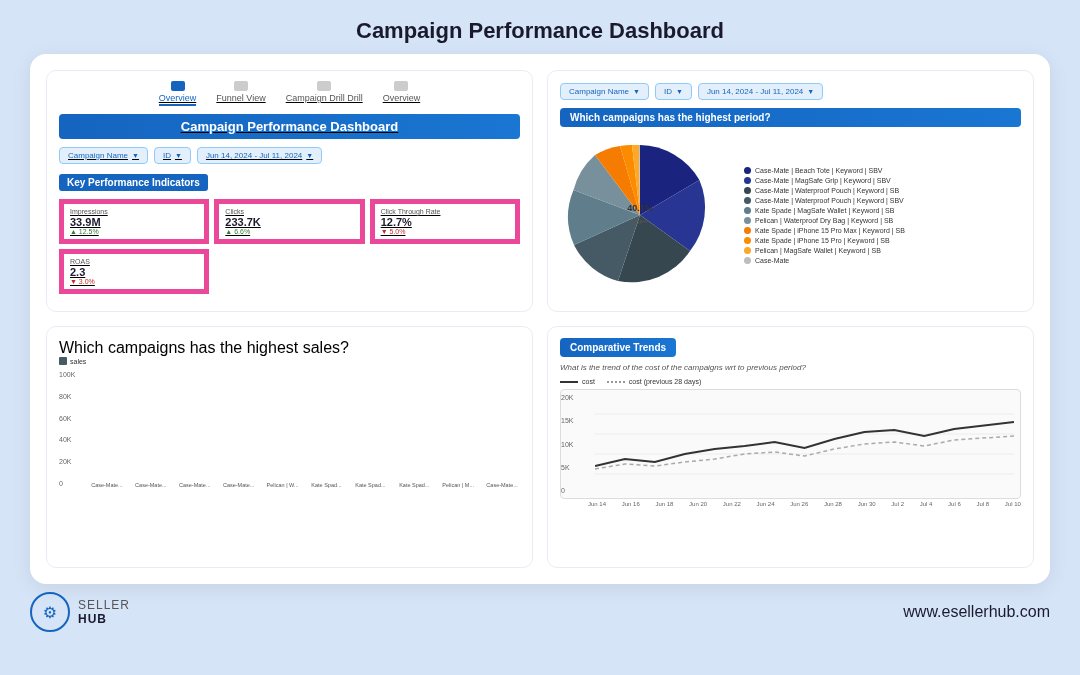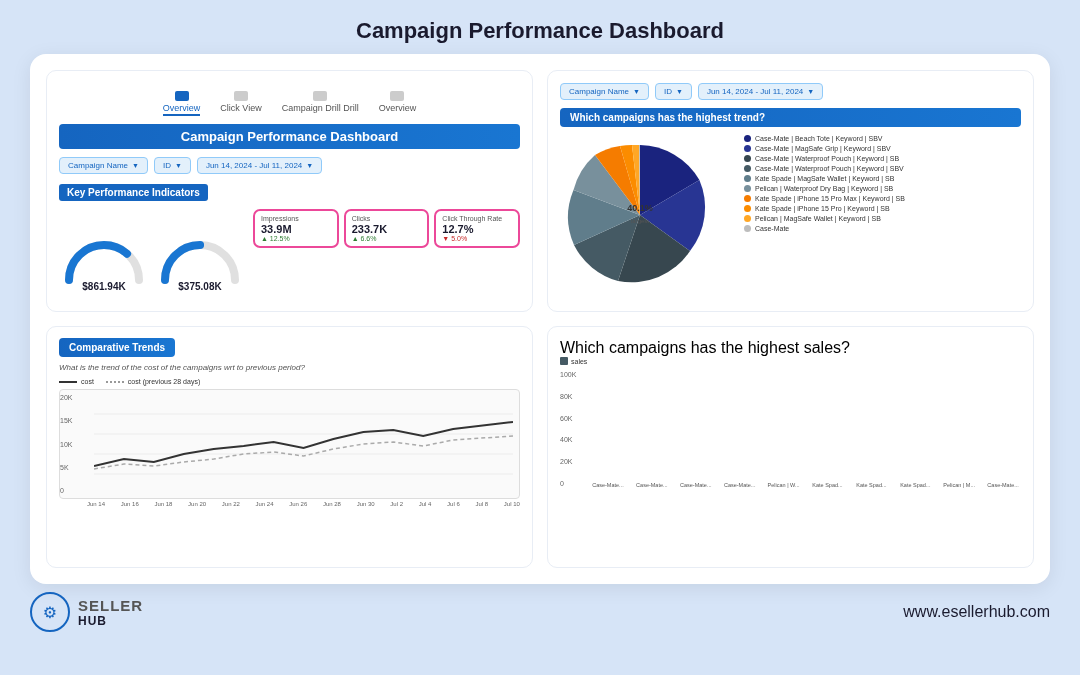--- a/index.html
+++ b/index.html
@@ -40,21 +40,22 @@
       background: #fff;
       border-radius: 10px;
       border: 1px solid #e8edf5;
       padding: 12px;
       overflow: hidden;
       position: relative;
     }
 
     
     .kpi-panel {
-      padding: 20px 12px;
+      padding: 10px 12px;
+      text-decoration: underline;
     }
 
     .dash-nav {
       display: flex;
       justify-content: center;
       gap: 20px;
       margin-bottom: 8px;
       font-size: 9px;
       color: #555;
     }
@@ -152,22 +153,22 @@
     
     .kpi-metrics {
       display: grid;
       grid-template-columns: 1fr 1fr 1fr;
       grid-template-rows: 1fr 1fr;
       gap: 5px;
       flex: 1;
     }
 
     .metric-card {
-      border: 2px solid #ec4899;
-      border-radius: 7px;
+      border: 5px solid #ec4899;
+      border-radius: 0;
       padding: 4px 6px;
     }
     .metric-label {
       font-size: 7px;
       color: #555;
       margin-bottom: 1px;
     }
     .metric-value {
       font-size: 11px;
       font-weight: 700;
@@ -195,21 +196,21 @@
 
     .clicks-filter-row {
       display: flex;
       gap: 6px;
       margin-bottom: 8px;
     }
 
     .pie-container {
       display: flex;
       gap: 24px;
-      align-items: flex-start;
+      align-items: center;
     }
 
     .pie-legend {
       font-size: 7px;
       color: #333;
       display: flex;
       flex-direction: column;
       gap: 3px;
     }
     .legend-item {
@@ -394,23 +395,23 @@
       align-items: center;
       justify-content: center;
       font-size: 16px;
       color: #1565c0;
     }
     .logo-text {
       display: flex;
       flex-direction: column;
     }
     .logo-seller {
-      font-size: 15px;
+      font-size: 12px;
       color: #555;
-      font-weight: 700;
+      font-weight: 400;
       letter-spacing: 1px;
     }
     .logo-hub {
       font-size: 12px;
       font-weight: 900;
       color: #1a1a2e;
       letter-spacing: 1px;
     }
     .website-url {
       font-size: 16px;
@@ -427,21 +428,21 @@
 
   <div class="panel kpi-panel">
     
     <div class="dash-nav">
       <div class="nav-item active">
         <div class="nav-icon"></div>
         <span>Overview</span>
       </div>
       <div class="nav-item">
         <div class="nav-icon"></div>
-        <span>Click View</span>
+        <span>Funnel View</span>
       </div>
       <div class="nav-item">
         <div class="nav-icon"></div>
         <span>Campaign Drill Drill</span>
       </div>
       <div class="nav-item">
         <div class="nav-icon"></div>
         <span>Overview</span>
       </div>
     </div>
@@ -462,74 +463,63 @@
         <span>Jun 14, 2024 - Jul 11, 2024</span>
         <span class="arrow">▼</span>
       </div>
     </div>
 
     <div class="kpi-section-title">Key Performance Indicators</div>
 
     
     <div class="kpi-content">
 
-      <div class="gauges">
-        <div class="gauge-wrap">
-          <svg class="gauge-svg" viewBox="0 0 90 55">
-            <path d="M10 50 A35 35 0 0 1 80 50" fill="none" stroke="#e0e0e0" stroke-width="8" stroke-linecap="round"></path>
-            <path d="M10 50 A35 35 0 0 1 80 50" fill="none" stroke="#1976d2" stroke-width="8" stroke-linecap="round" stroke-dasharray="110 110" stroke-dashoffset="30"></path>
-          </svg>
-          <div class="gauge-value">$861.94K</div>
-        </div>
-        <div class="gauge-wrap">
-          <svg class="gauge-svg" viewBox="0 0 90 55">
-            <path d="M10 50 A35 35 0 0 1 80 50" fill="none" stroke="#e0e0e0" stroke-width="8" stroke-linecap="round"></path>
-            <path d="M10 50 A35 35 0 0 1 80 50" fill="none" stroke="#1976d2" stroke-width="8" stroke-linecap="round" stroke-dasharray="110 110" stroke-dashoffset="55"></path>
-          </svg>
-          <div class="gauge-value">$375.08K</div>
-        </div>
-      </div>
 
       <div class="kpi-metrics">
         <div class="metric-card">
           <div class="metric-label">Impressions</div>
           <div class="metric-value">33.9M</div>
           <div class="metric-change up">▲ 12.5%</div>
         </div>
         <div class="metric-card">
           <div class="metric-label">Clicks</div>
           <div class="metric-value">233.7K</div>
           <div class="metric-change up">▲ 6.6%</div>
         </div>
         <div class="metric-card">
           <div class="metric-label">Click Through Rate</div>
           <div class="metric-value">12.7%</div>
           <div class="metric-change down">▼ 5.0%</div>
         </div>
+        <div class="metric-card">
+          <div class="metric-label">ROAS</div>
+          <div class="metric-value">2.3</div>
+          <div class="metric-change down">▼ 3.0%</div>
+        </div>
       </div>
     </div>
   </div>
 
   <div class="panel clicks-panel">
 
     <div class="clicks-filter-row">
       <div class="filter-chip">
         <span>Campaign Name</span>
         <span class="arrow">▼</span>
       </div>
       <div class="filter-chip">
         <span>ID</span>
         <span class="arrow">▼</span>
       </div>
       <div class="filter-chip">
         <span>Jun 14, 2024 - Jul 11, 2024</span>
         <span class="arrow">▼</span>
       </div>
     </div>
-    <div class="section-title-bar">Which campaigns has the highest trend?</div>
+    <div class="section-title-bar">Which campaigns has the highest period?</div>
 
     <div class="pie-container">
 
       <svg width="160" height="160" viewBox="0 0 160 160">
 
         <path d="M80,80 L80,10 A70,70 0 0,1 139.4,45 Z" fill="#1a237e"></path>
 
         <path d="M80,80 L139.4,45 A70,70 0 0,1 130,116 Z" fill="#283593"></path>
 
         <path d="M80,80 L130,116 A70,70 0 0,1 58,146 Z" fill="#37474f"></path>
@@ -585,20 +575,84 @@
           <div class="legend-dot" style="background:#fb8c00"></div>
           <span>Kate Spade | iPhone 15 Pro | Keyword | SB</span>
         </div>
         <div class="legend-item">
           <div class="legend-dot" style="background:#ffa726"></div>
           <span>Pelican | MagSafe Wallet | Keyword | SB</span>
         </div>
         <div class="legend-item">
           <div class="legend-dot" style="background:#bdbdbd"></div>
           <span>Case-Mate</span>
+        </div>
+      </div>
+    </div>
+  </div>
+
+  <div class="panel">
+    <div class="section-title-bar">Which campaigns has the highest sales?</div>
+
+    <div class="sales-legend">
+      <div class="sales-legend-item">
+        <div class="legend-square"></div>
+        <span>sales</span>
+      </div>
+    </div>
+
+    <div class="sales-chart-area">
+      <div class="sales-y-labels">
+        <span>100K</span>
+        <span>80K</span>
+        <span>60K</span>
+        <span>40K</span>
+        <span>20K</span>
+        <span>0</span>
+      </div>
+      <div class="sales-bars">
+        <div class="bar-item">
+          <div class="bar-rect" style="height:100%"></div>
+          <div class="bar-label">Case-Mate...</div>
+        </div>
+        <div class="bar-item">
+          <div class="bar-rect" style="height:78%"></div>
+          <div class="bar-label">Case-Mate...</div>
+        </div>
+        <div class="bar-item">
+          <div class="bar-rect" style="height:62%"></div>
+          <div class="bar-label">Case-Mate...</div>
+        </div>
+        <div class="bar-item">
+          <div class="bar-rect" style="height:45%"></div>
+          <div class="bar-label">Case-Mate...</div>
+        </div>
+        <div class="bar-item">
+          <div class="bar-rect" style="height:30%"></div>
+          <div class="bar-label">Pelican | W...</div>
+        </div>
+        <div class="bar-item">
+          <div class="bar-rect" style="height:25%"></div>
+          <div class="bar-label">Kate Spad...</div>
+        </div>
+        <div class="bar-item">
+          <div class="bar-rect" style="height:22%"></div>
+          <div class="bar-label">Kate Spad...</div>
+        </div>
+        <div class="bar-item">
+          <div class="bar-rect" style="height:18%"></div>
+          <div class="bar-label">Kate Spad...</div>
+        </div>
+        <div class="bar-item">
+          <div class="bar-rect" style="height:15%"></div>
+          <div class="bar-label">Pelican | M...</div>
+        </div>
+        <div class="bar-item">
+          <div class="bar-rect" style="height:12%"></div>
+          <div class="bar-label">Case-Mate...</div>
         </div>
       </div>
     </div>
   </div>
 
   <div class="panel trends-panel">
     <div class="trends-title-bar">Comparative Trends</div>
     <div class="trends-subtitle">What is the trend of the cost of the campaigns wrt to previous period?</div>
 
     <div class="trends-legend">
@@ -645,84 +699,20 @@
       <span>Jun 28</span>
       <span>Jun 30</span>
       <span>Jul 2</span>
       <span>Jul 4</span>
       <span>Jul 6</span>
       <span>Jul 8</span>
       <span>Jul 10</span>
     </div>
   </div>
 
-  <div class="panel">
-    <div class="section-title-bar">Which campaigns has the highest sales?</div>
-
-    <div class="sales-legend">
-      <div class="sales-legend-item">
-        <div class="legend-square"></div>
-        <span>sales</span>
-      </div>
-    </div>
-
-    <div class="sales-chart-area">
-      <div class="sales-y-labels">
-        <span>100K</span>
-        <span>80K</span>
-        <span>60K</span>
-        <span>40K</span>
-        <span>20K</span>
-        <span>0</span>
-      </div>
-      <div class="sales-bars">
-        <div class="bar-item">
-          <div class="bar-rect" style="height:100%"></div>
-          <div class="bar-label">Case-Mate...</div>
-        </div>
-        <div class="bar-item">
-          <div class="bar-rect" style="height:78%"></div>
-          <div class="bar-label">Case-Mate...</div>
-        </div>
-        <div class="bar-item">
-          <div class="bar-rect" style="height:62%"></div>
-          <div class="bar-label">Case-Mate...</div>
-        </div>
-        <div class="bar-item">
-          <div class="bar-rect" style="height:45%"></div>
-          <div class="bar-label">Case-Mate...</div>
-        </div>
-        <div class="bar-item">
-          <div class="bar-rect" style="height:30%"></div>
-          <div class="bar-label">Pelican | W...</div>
-        </div>
-        <div class="bar-item">
-          <div class="bar-rect" style="height:25%"></div>
-          <div class="bar-label">Kate Spad...</div>
-        </div>
-        <div class="bar-item">
-          <div class="bar-rect" style="height:22%"></div>
-          <div class="bar-label">Kate Spad...</div>
-        </div>
-        <div class="bar-item">
-          <div class="bar-rect" style="height:18%"></div>
-          <div class="bar-label">Kate Spad...</div>
-        </div>
-        <div class="bar-item">
-          <div class="bar-rect" style="height:15%"></div>
-          <div class="bar-label">Pelican | M...</div>
-        </div>
-        <div class="bar-item">
-          <div class="bar-rect" style="height:12%"></div>
-          <div class="bar-label">Case-Mate...</div>
-        </div>
-      </div>
-    </div>
-  </div>
-
 </div>
 
 <div class="footer">
   <div class="logo-area">
     <div class="logo-icon">
       <span>⚙</span>
     </div>
     <div class="logo-text">
       <span class="logo-seller">SELLER</span>
       <span class="logo-hub">HUB</span>

